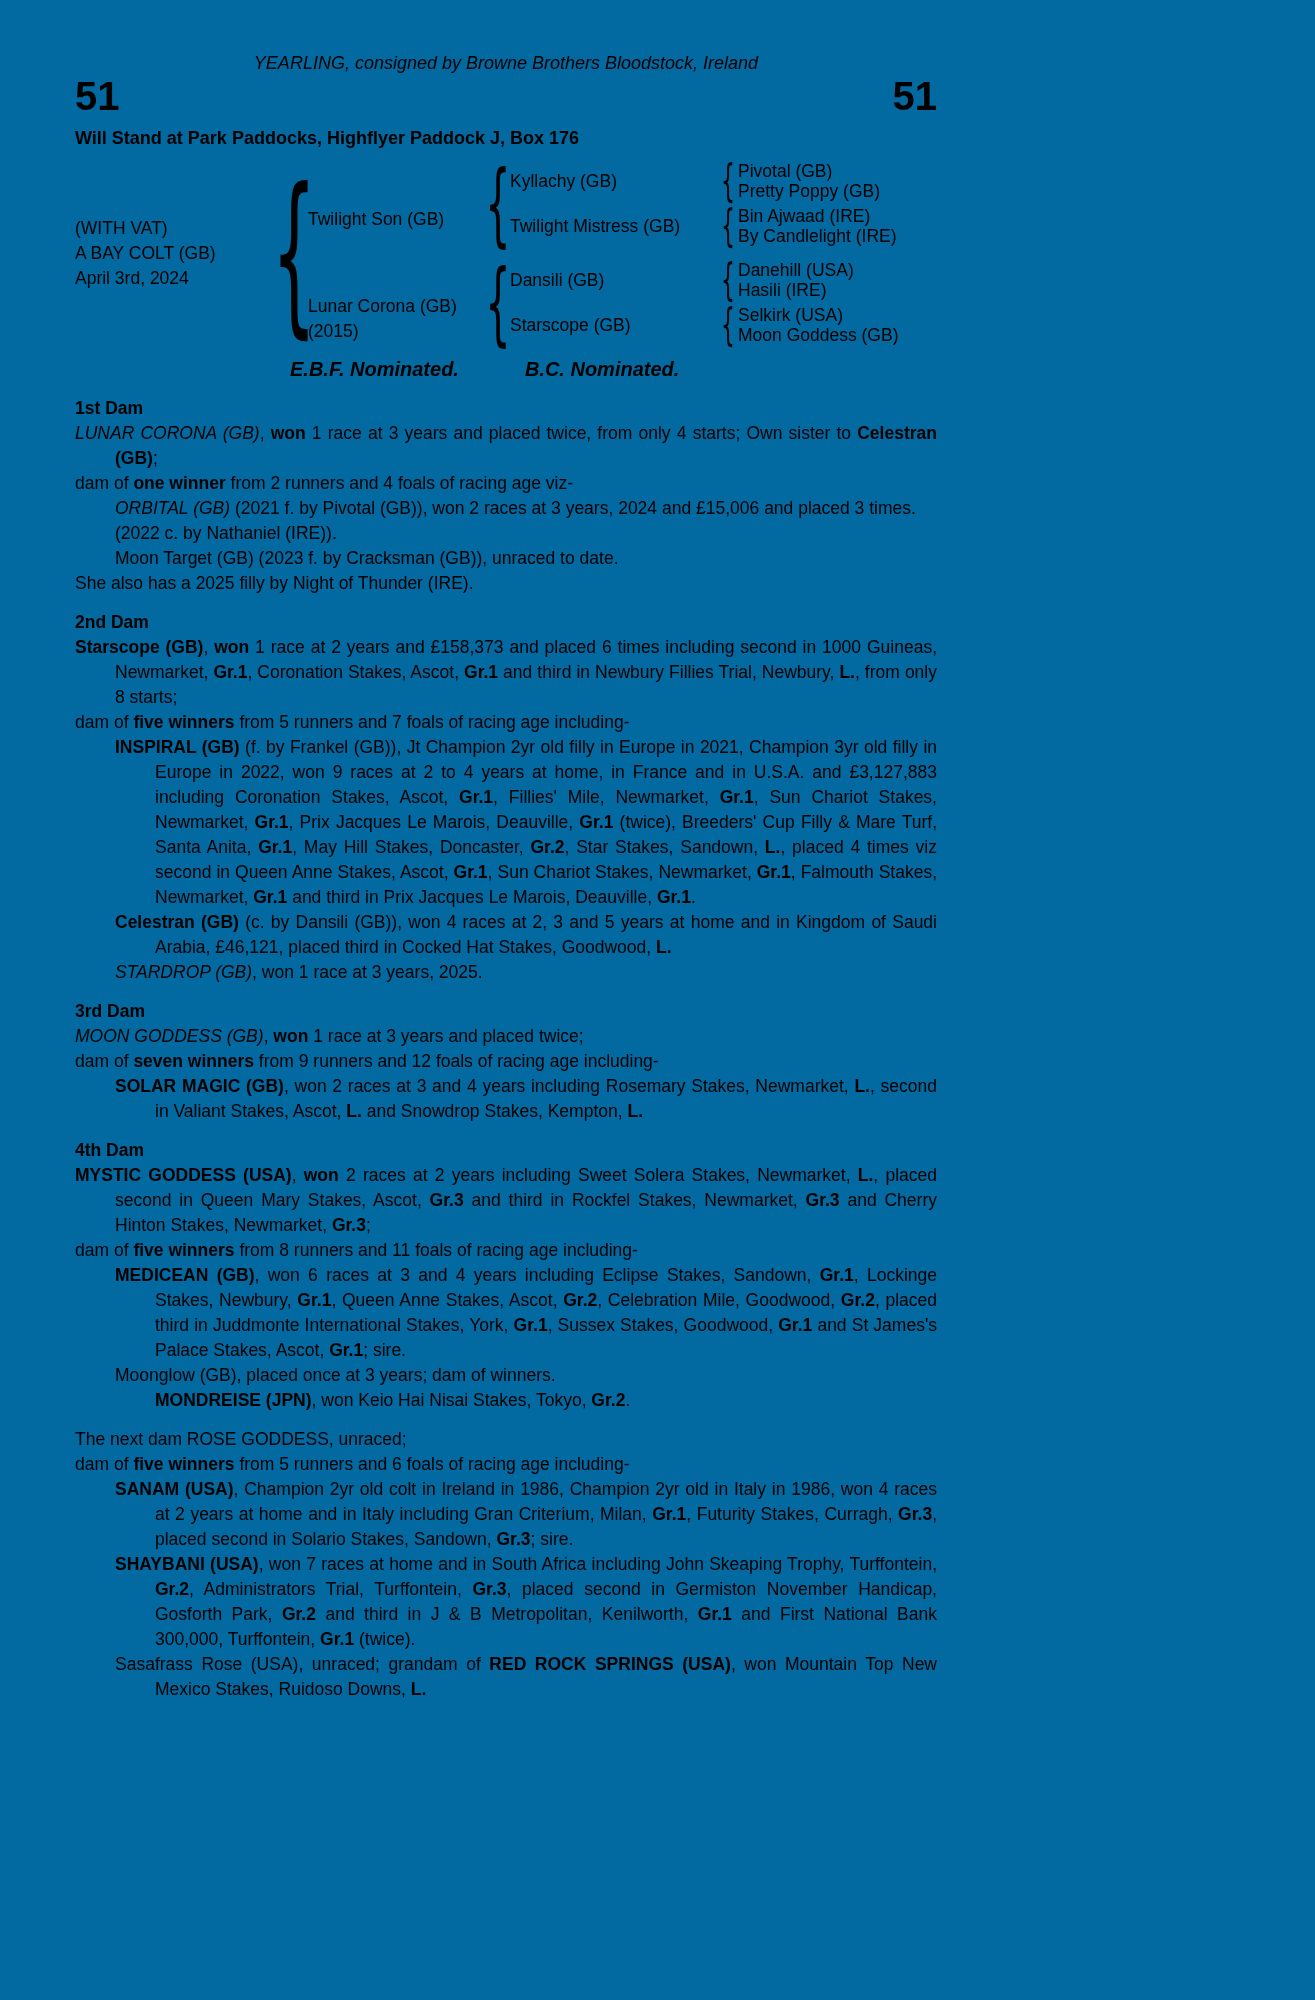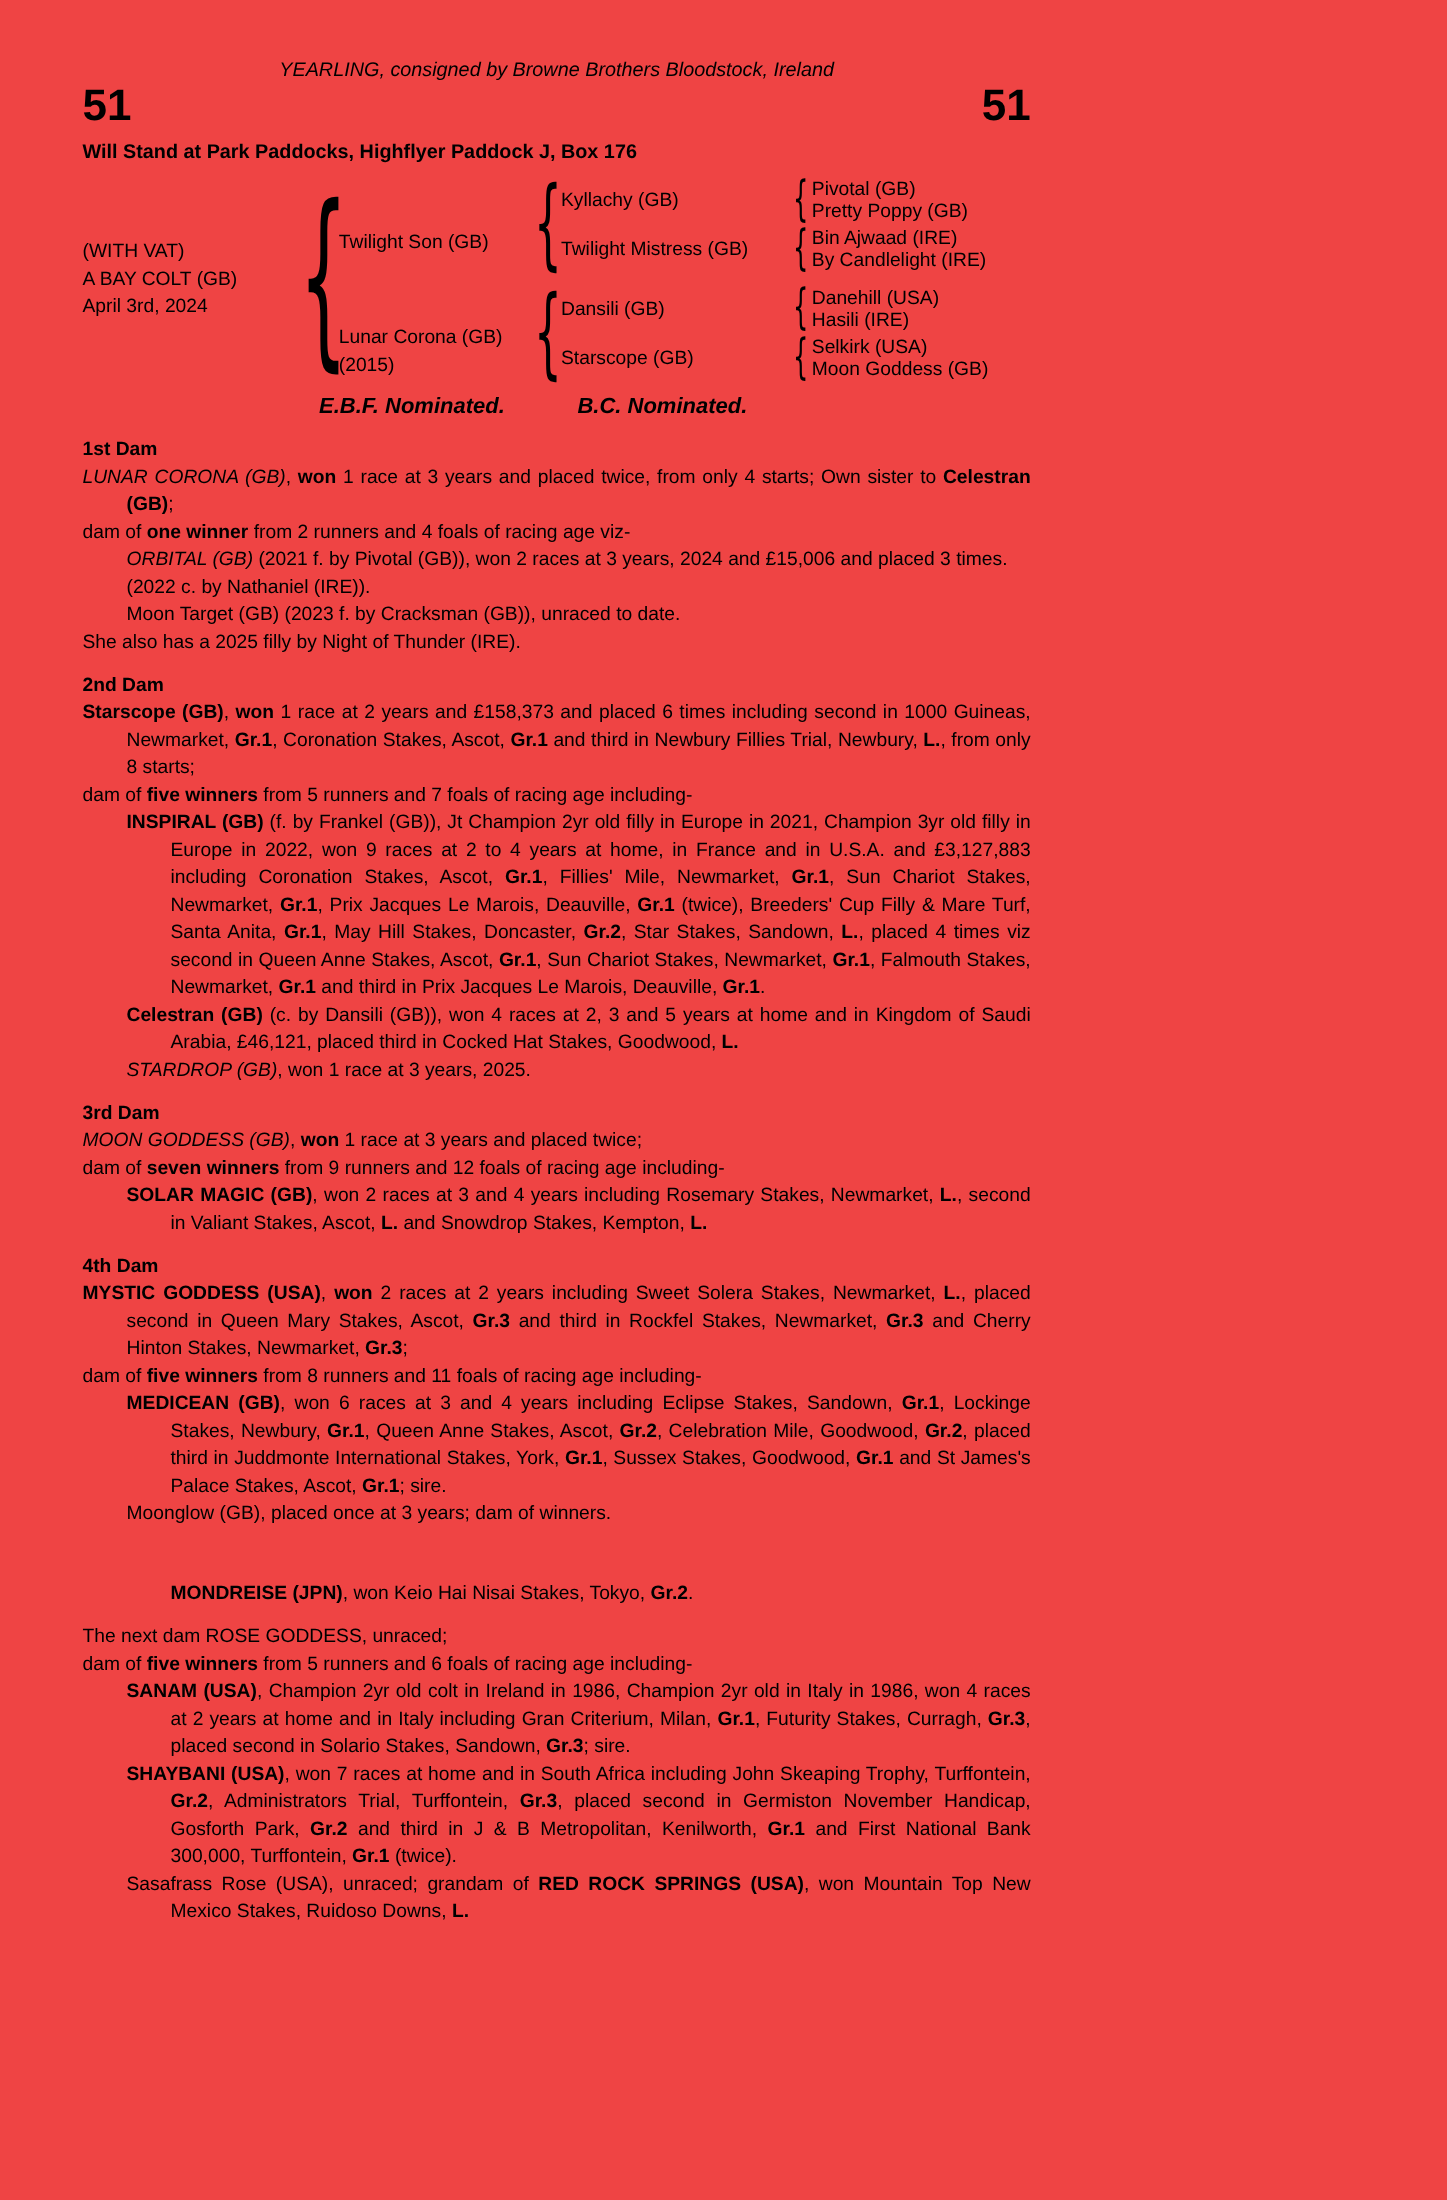--- a/index.html
+++ b/index.html
@@ -1,18 +1,18 @@
 <!DOCTYPE html>
 <html><head>
 <meta charset="utf-8">
 <style>
   * { margin:0; padding:0; box-sizing:border-box; }
   html,body { background:#fff; }
   body { font-family:"Liberation Sans","DejaVu Sans",sans-serif; color:#000; }
-  .page { width:1315px; height:2000px; background:#ef4444; overflow:hidden; position:relative; }
+  .page { width:1315px; height:2000px; background:#0369a1; overflow:hidden; position:relative; }
   .content { width:862px; margin-left:75px; padding-top:50px; font-size:17.5px; line-height:25px; }
 
   .consignor { text-align:center; font-style:italic; font-size:18px; line-height:26px; }
   .lot-row { display:flex; justify-content:space-between; align-items:flex-start; margin-top:2px; height:40px;text-align:center; }
   .lot-number { font-size:40px; font-weight:bold; line-height:36px; }
   .stand-line { font-weight:bold; font-size:18px; margin-top:8px; }
 
   
   .pedigree { display:flex; align-items:center; margin-top:10px; }
   .ped-info { width:205px; }
@@ -35,21 +35,21 @@
   .nominations { display:flex; gap:66px; padding-left:215px; margin-top:12px; font-weight:bold; font-size:20px;font-style:italic; }
 
   
   .section { margin-top:14px; }
   .dam-heading { font-weight:bold; }
   .para { text-align:justify; }
   .b { font-weight:bold; }
   .i { font-style:italic; }
   .i0h { padding-left:40px; text-indent:-40px; }
   .i1h { margin-left:40px; padding-left:40px; text-indent:-40px; }
-  .i2h { margin-left:80px; padding-left:40px; text-indent:-40px;margin-top:48px; }
+  .i2h { margin-left:80px; padding-left:40px; text-indent:-40px; }
 </style>
 </head>
 <body>
 
 <div class="page">
   <div class="content">
 
     <div class="consignor">YEARLING, consigned by Browne Brothers Bloodstock, Ireland</div>
 
     <div class="lot-row">

